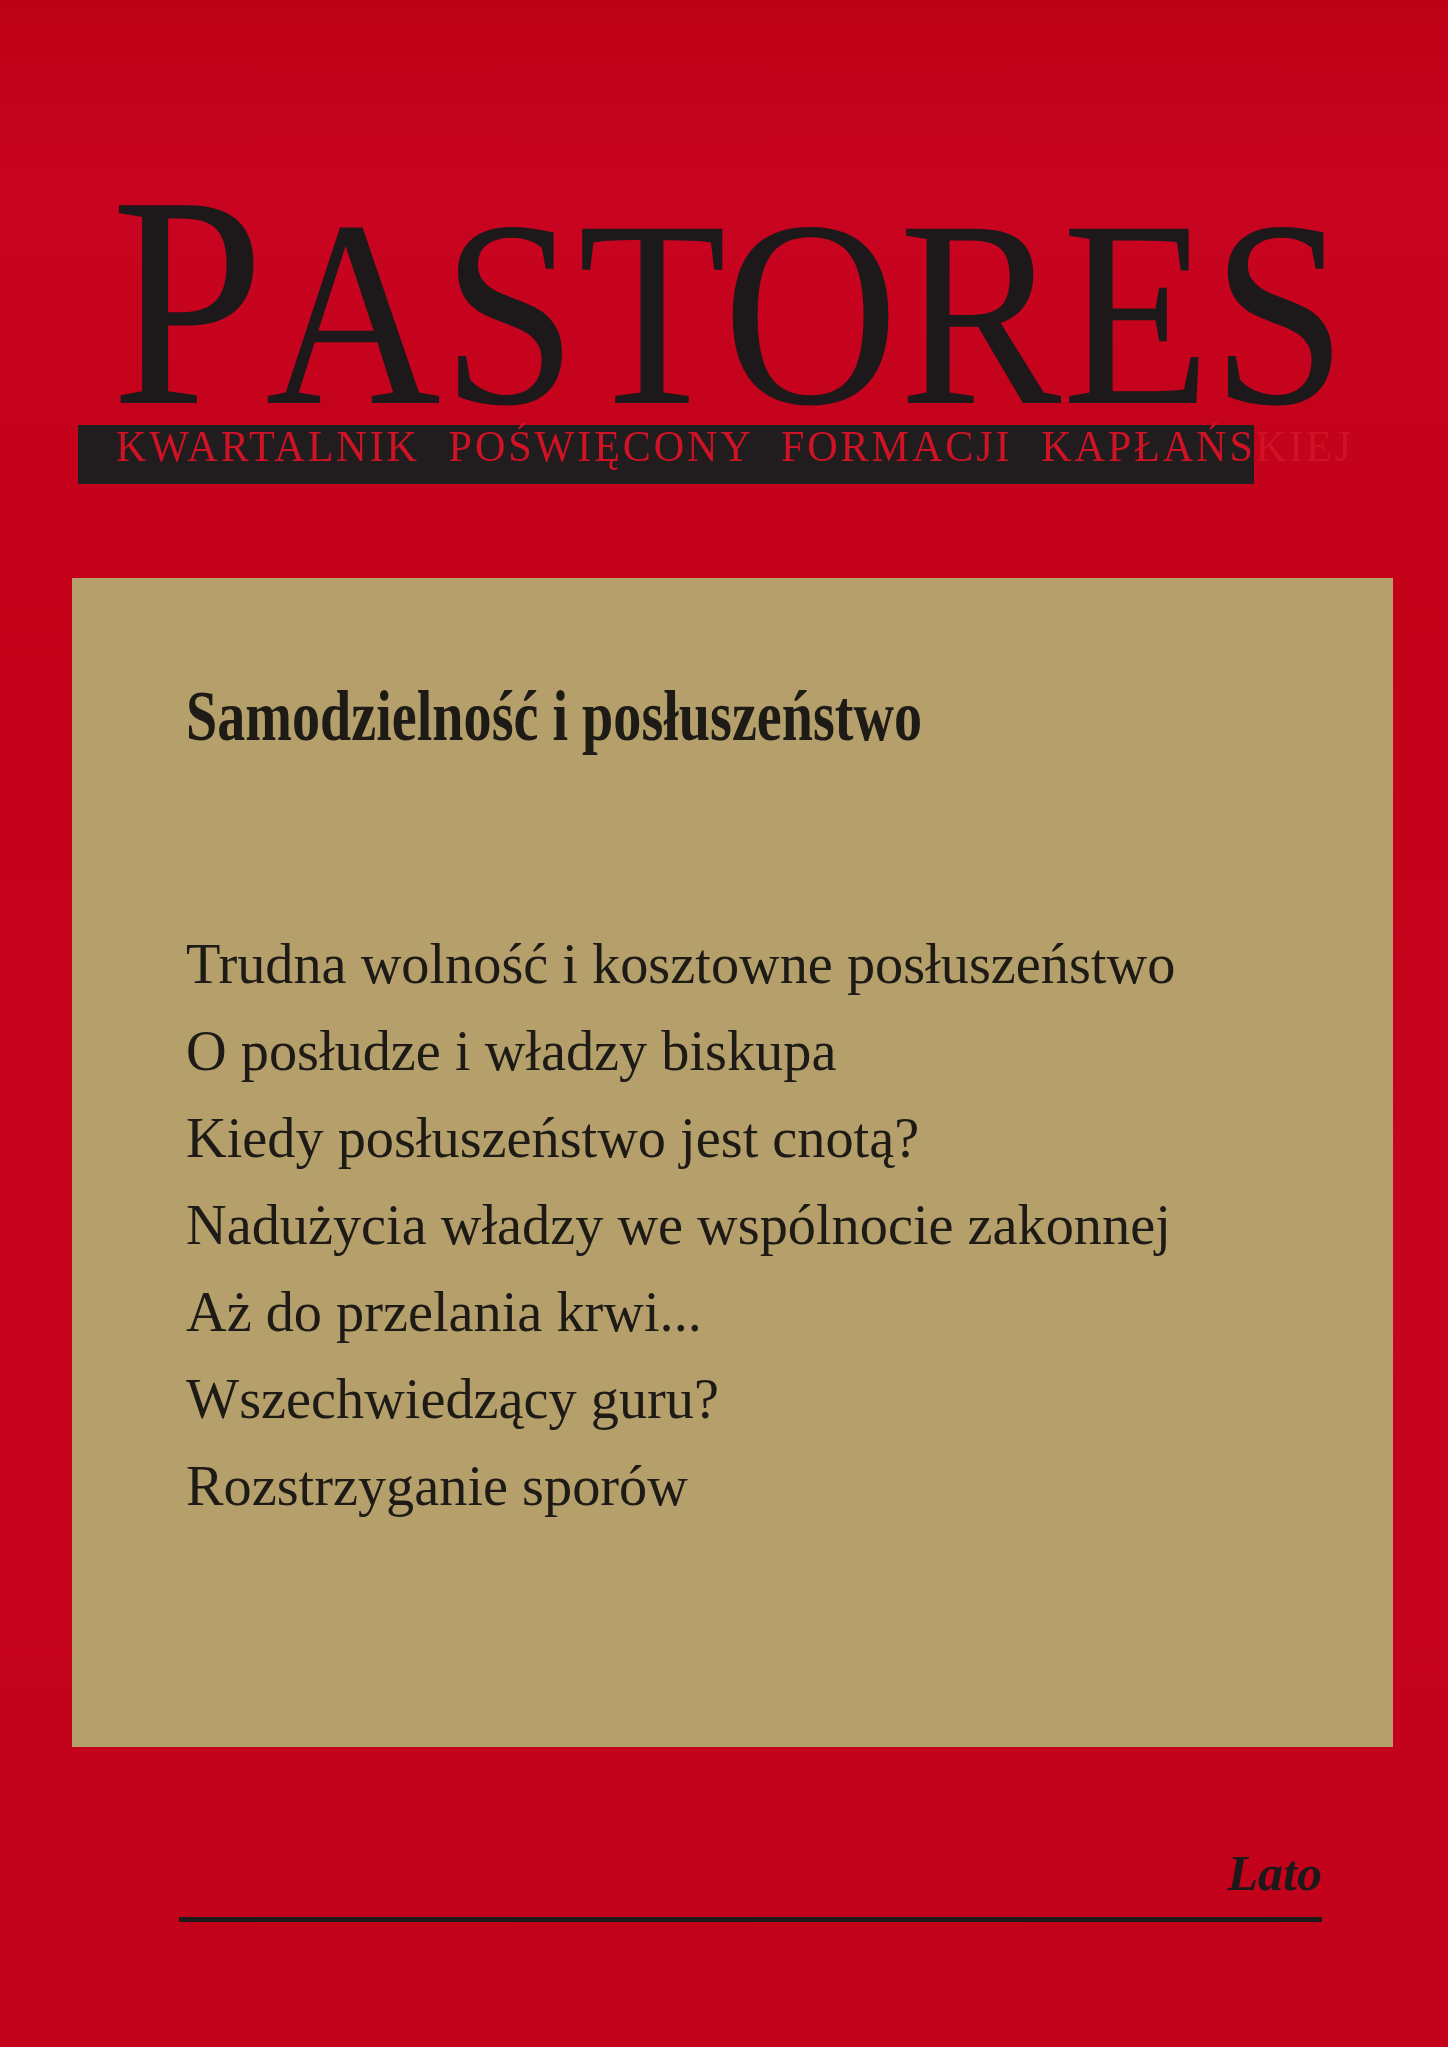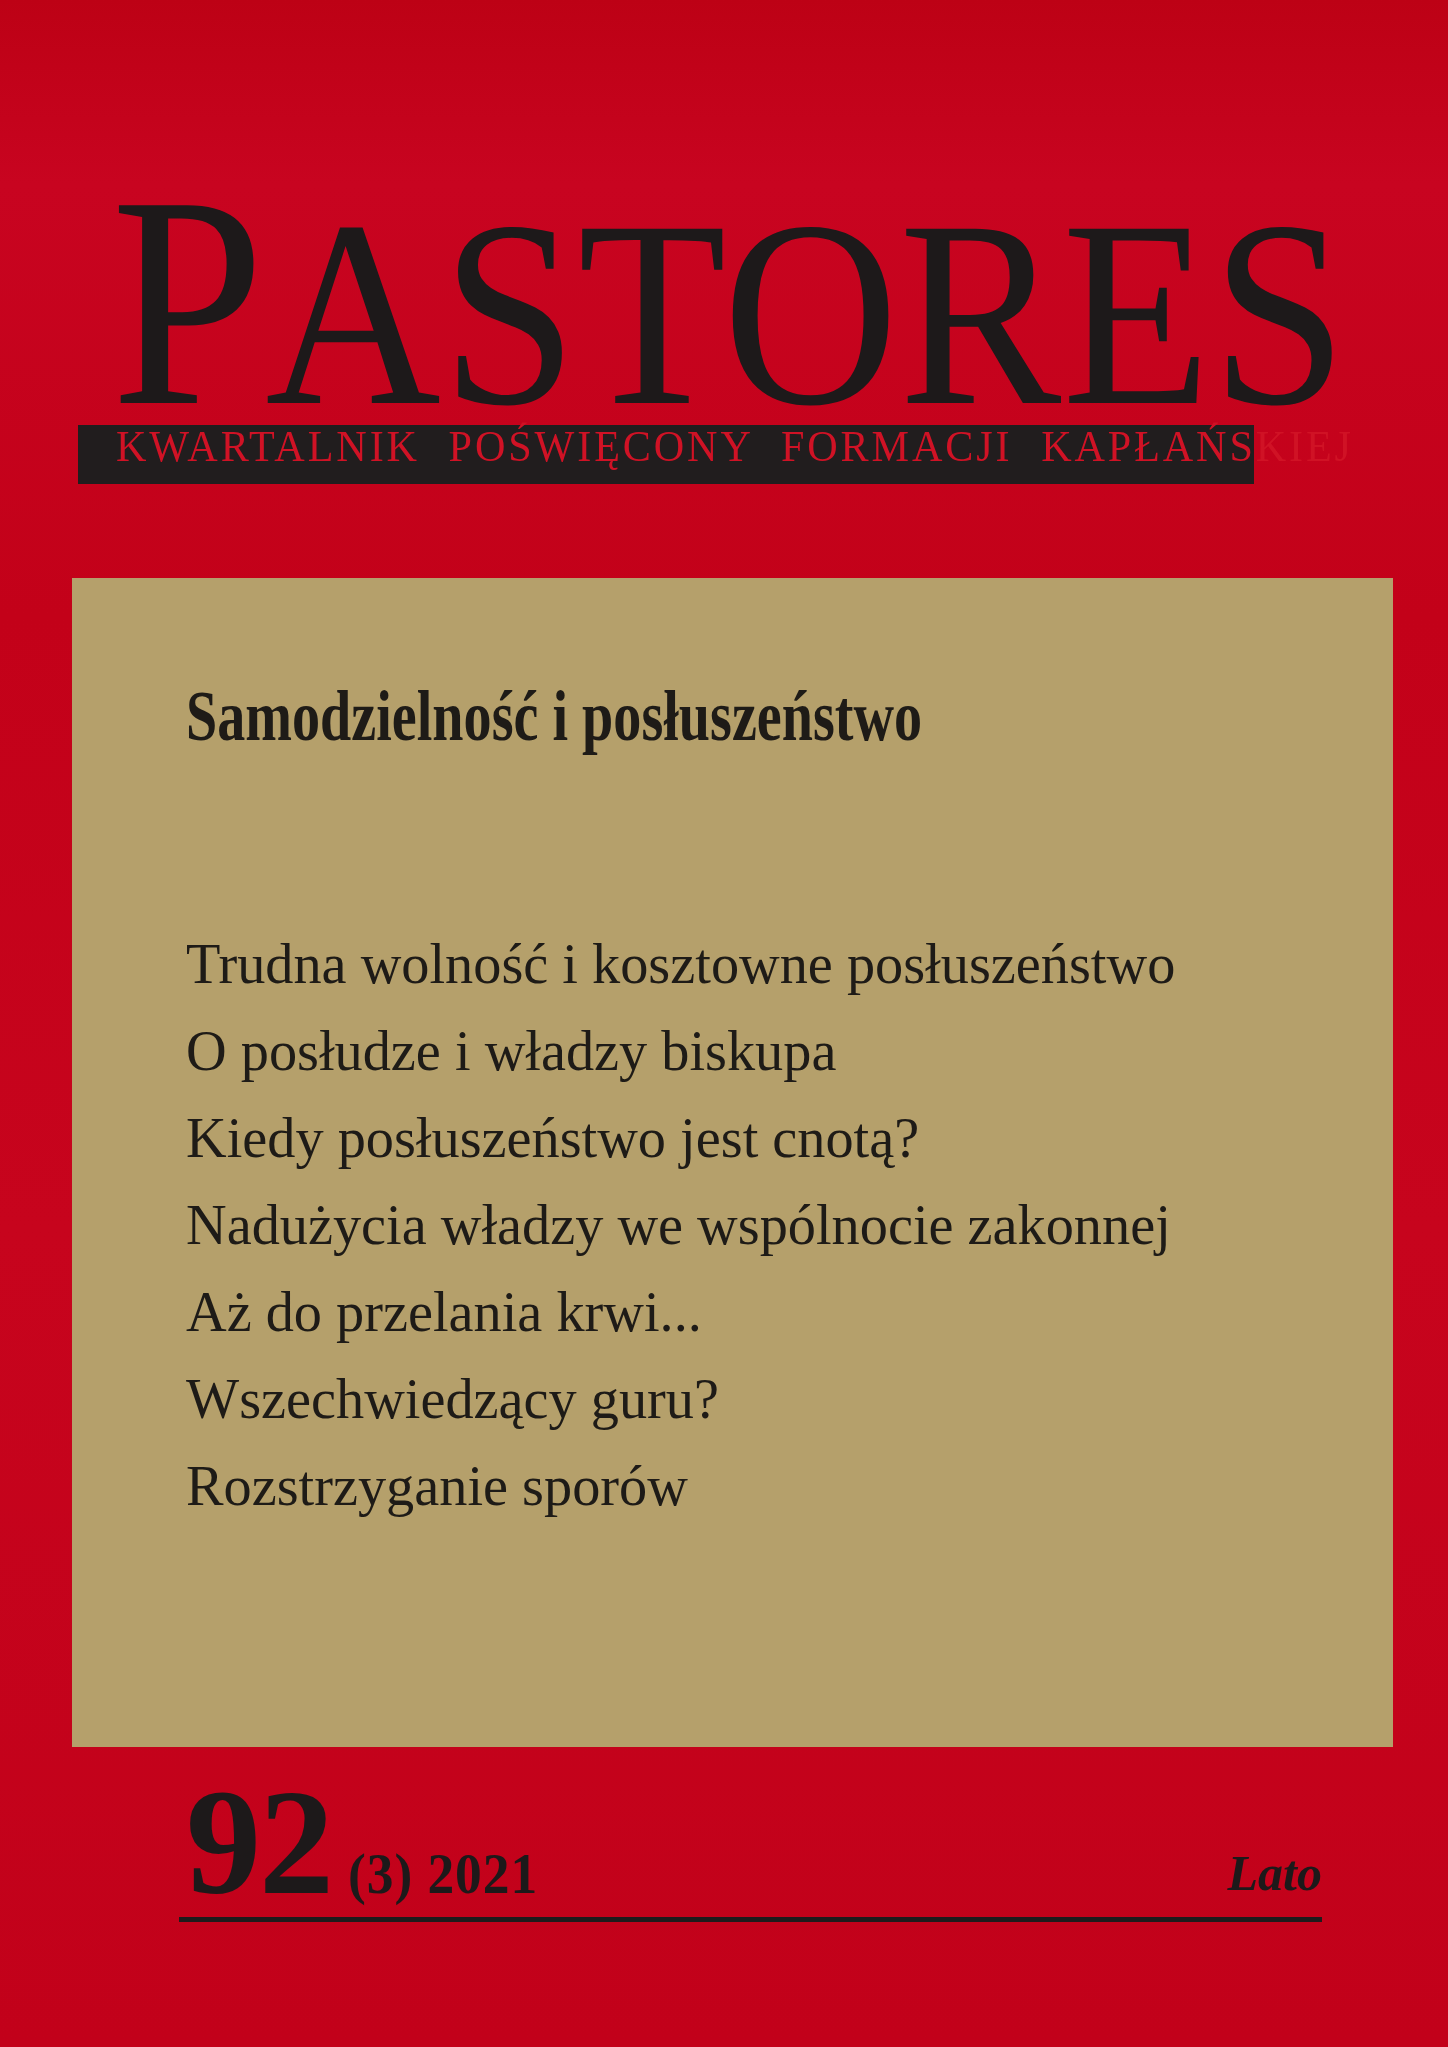--- a/index.html
+++ b/index.html
@@ -162,21 +162,18 @@
   <div class="article-list" style="transform: scaleX(0.9706);">
     <div class="article-item">Trudna wolność i kosztowne posłuszeństwo</div>
     <div class="article-item">O posłudze i władzy biskupa</div>
     <div class="article-item">Kiedy posłuszeństwo jest cnotą?</div>
     <div class="article-item">Nadużycia władzy we wspólnocie zakonnej</div>
     <div class="article-item">Aż do przelania krwi...</div>
     <div class="article-item">Wszechwiedzący guru?</div>
     <div class="article-item">Rozstrzyganie sporów</div>
   </div>
 
-  <div class="issue-block">
-    <span class="issue-number">92</span><span class="issue-detail" style="transform: scaleX(0.9223);">(3) 2021</span>
-  </div>
 
   <div class="season-label">Lato</div>
 
   <div class="divider-rule"></div>
 
 </div>
 
 </body></html>

